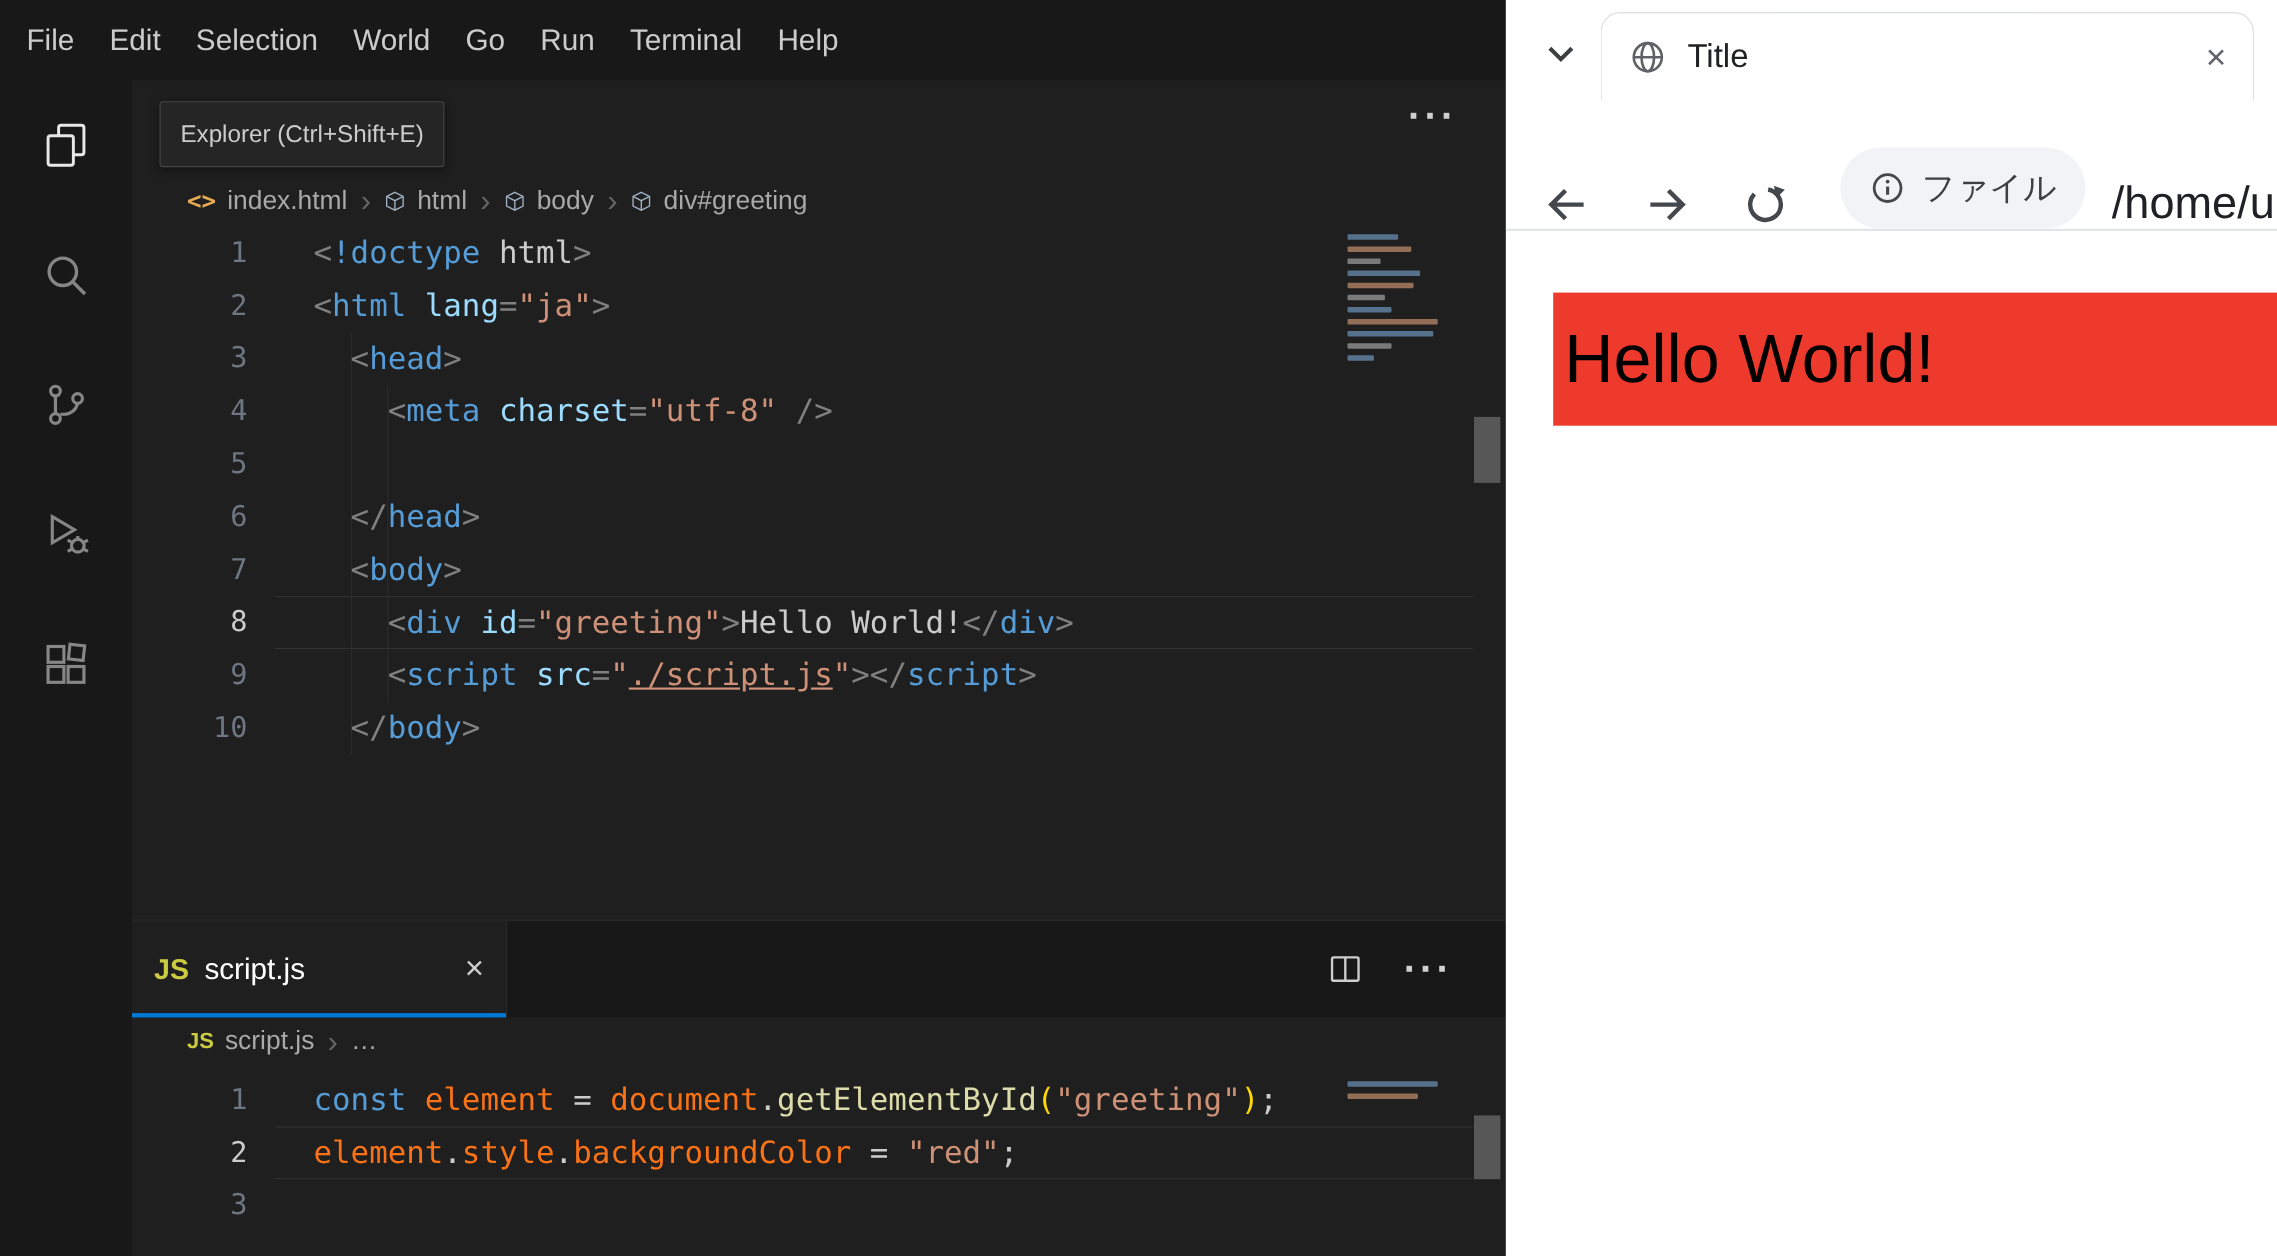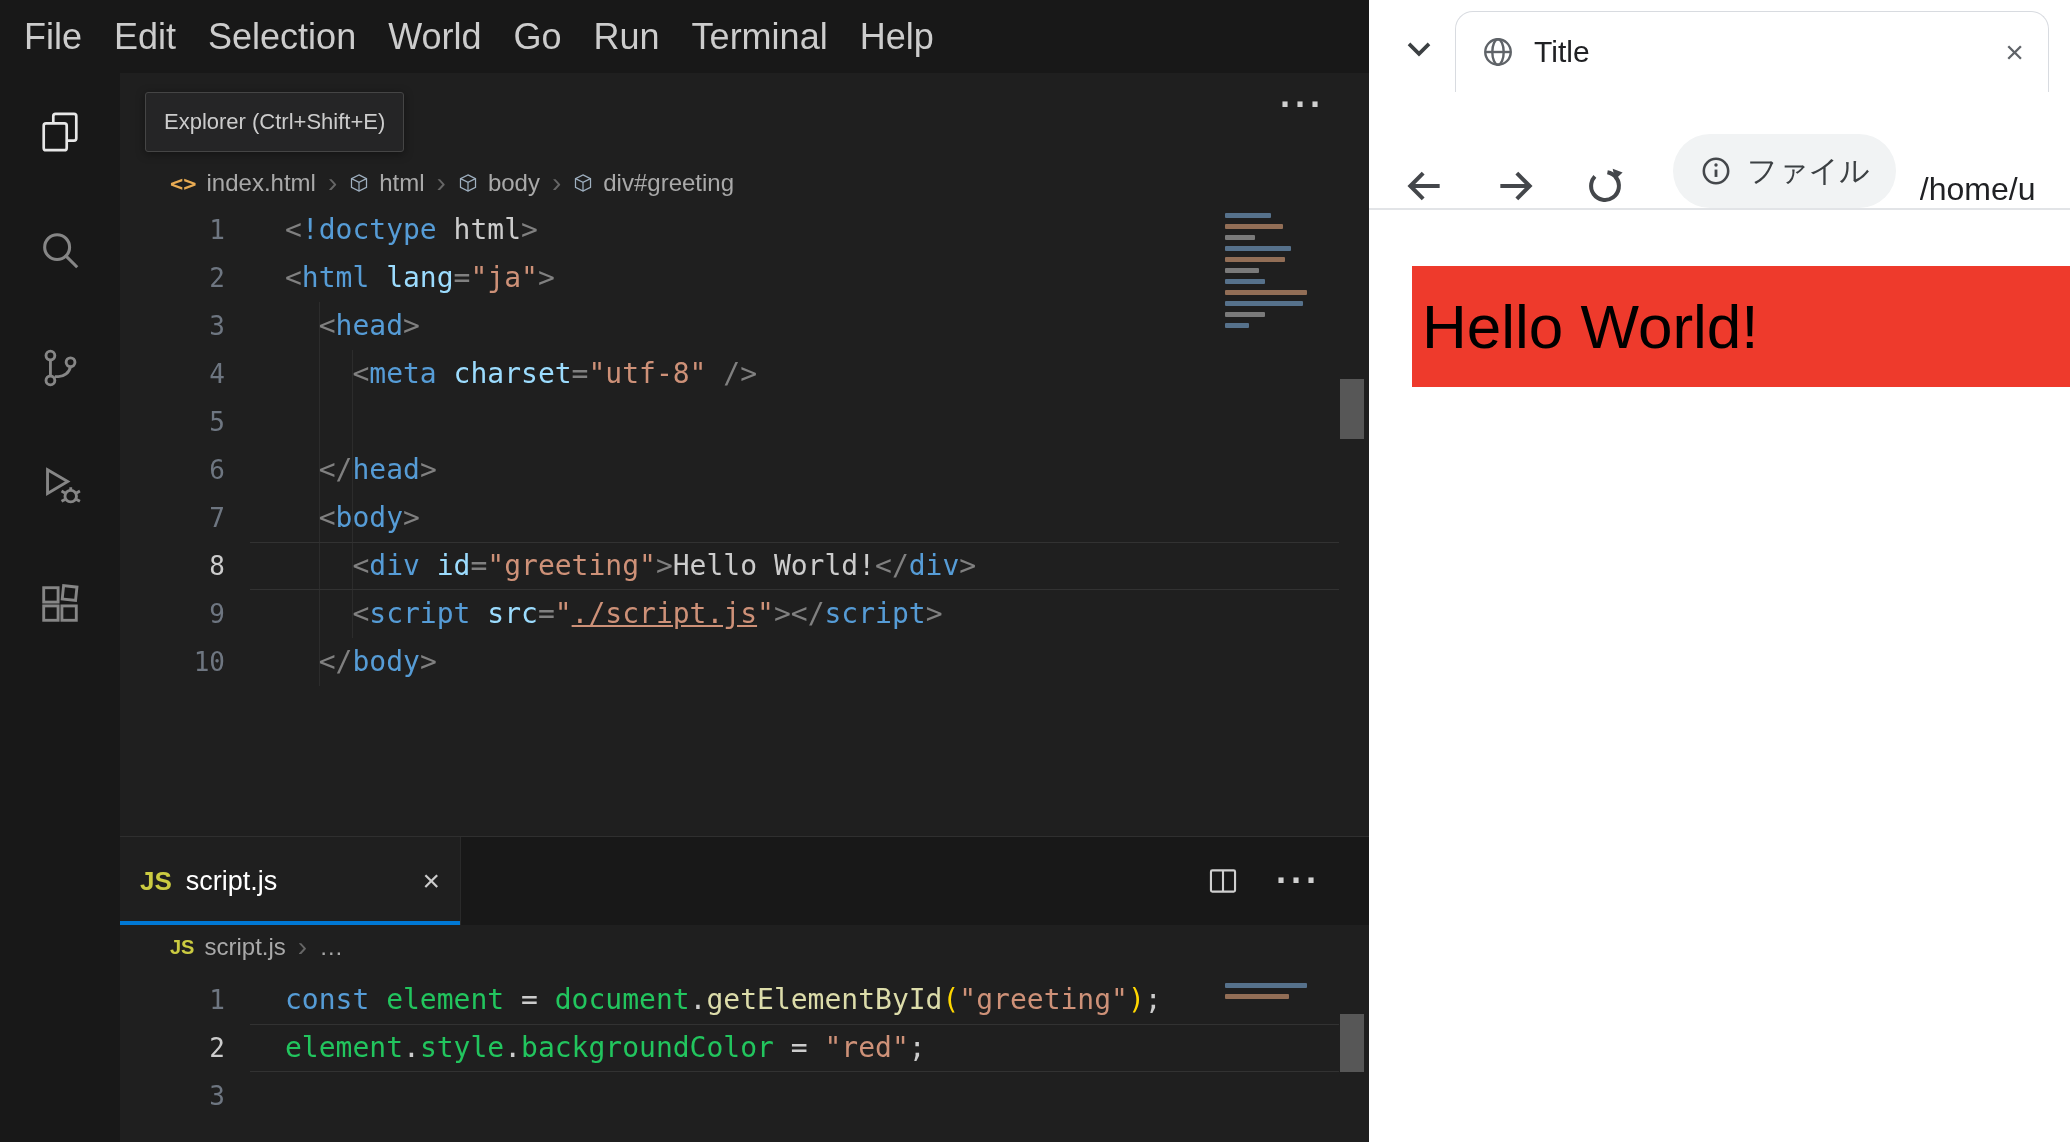--- a/index.html
+++ b/index.html
@@ -1,20 +1,20 @@
 <!DOCTYPE html>
 <html><head>
 <meta charset="utf-8">
 <style>
   html,body{margin:0;padding:0;background:#000;}
   #root{position:relative;width:2070px;height:1142px;overflow:hidden;background:#1f1f1f;font-family:"Liberation Sans",sans-serif;}
 
   
   .vscode{position:absolute;top:0;left:0;width:1369px;height:1142px;background:#1f1f1f;}
-  .menubar{position:absolute;top:0;left:0;width:100%;height:73px;background:#181818;display:flex;align-items:center;padding-left:8px;color:#cccccc;font-size:36px;}
+  .menubar{position:absolute;top:0;left:0;width:100%;height:73px;background:#181818;display:flex;align-items:center;padding-left:8px;color:#cccccc;font-size:27px;}
   .menu-item{padding:0 16px;cursor:default;}
   .activitybar{position:absolute;top:73px;left:0;bottom:0;width:120px;background:#181818;border-right:1px solid #2a2a2a;display:flex;flex-direction:column;align-items:center;}
   .ab-item{height:118px;width:100%;display:flex;align-items:center;justify-content:center;color:#868686;}
   .ab-item.active{color:#e7e7e7;}
   .editor-shell{position:absolute;top:73px;left:120px;right:0;bottom:0;background:#1f1f1f;}
   .editor-actions{position:absolute;top:0;left:0;right:0;height:87px;}
   .dots{color:#d0d0d0;font-size:36px;letter-spacing:3px;font-weight:bold;line-height:60px;}
   .editor-actions .dots{position:absolute;top:2px;right:44px;}
 
   .breadcrumb{position:absolute;left:0;right:0;height:46px;display:flex;align-items:center;padding-left:50px;gap:10px;color:#a9a9a9;font-size:24px;}
@@ -28,21 +28,21 @@
   .codearea{position:absolute;left:0;right:30px;}
   #html-code{top:133px;}
   #js-code{top:903px;}
   .code-line{position:relative;display:flex;height:48px;line-height:48px;font-family:"DejaVu Sans Mono",monospace;font-size:28px;white-space:pre;}
   .ln{width:105px;text-align:right;color:#6e7681;font-size:26px;}
   .code-text{margin-left:60px;color:#cccccc;}
   .code-line.active .ln{color:#cccccc;}
   .code-line.active::after{content:"";position:absolute;left:130px;right:0;top:0;bottom:0;border-top:1px solid #323232;border-bottom:1px solid #323232;pointer-events:none;}
   .tk-tag{color:#569cd6}.tk-pu{color:#808080}.tk-attr{color:#9cdcfe}.tk-str{color:#ce9178}
   .tk-txt{color:#cccccc}.tk-lnk{color:#ce9178;text-decoration:underline}
-  .tk-kw{color:#569cd6}.tk-var{color:#22c55e}.tk-fn{color:#dcdcaa}.tk-br{color:#ffd700}
+  .tk-kw{color:#569cd6}.tk-var{color:#f97316}.tk-fn{color:#dcdcaa}.tk-br{color:#ffd700}
 
   .indent-guide{position:absolute;width:1px;background:#2c2c2c;}
   .g1{left:199px;top:229px;height:384px;}
   .g2{left:232px;top:277px;height:288px;}
 
   .minimap{position:absolute;width:85px;right:59px;}
   .mm1{top:140px;}
   .mm2{top:910px;}
   .mm-bar{height:5px;margin-bottom:6px;opacity:.75;border-radius:1px;}
   .thumb{position:absolute;right:5px;width:24px;background:rgba(255,255,255,.25);}
@@ -62,21 +62,21 @@
   
   .browser{position:absolute;top:0;left:1369px;width:701px;height:1142px;background:#ffffff;}
   .tabstrip{position:absolute;top:0;left:0;right:0;height:92px;background:#ffffff;}
   .tab-search{position:absolute;left:28px;top:26px;width:44px;height:44px;display:flex;align-items:center;justify-content:center;}
   .btab{position:absolute;left:86px;top:11px;height:81px;width:594px;background:#fff;border:1px solid #d8dbe0;border-bottom:none;border-radius:18px 18px 0 0;display:flex;align-items:center;gap:18px;padding:0 24px;box-sizing:border-box;}
   .btab-title{color:#202124;font-size:30px;}
   .btab-close{margin-left:auto;color:#5f6368;font-size:32px;}
   .btoolbar{position:absolute;top:92px;left:0;right:0;height:118px;background:#fff;border-bottom:2px solid #e2e4e7;display:flex;align-items:flex-end;padding-left:34px;box-sizing:border-box;}
   .nav-btn{width:44px;height:44px;margin-right:46px;display:flex;align-items:center;justify-content:center;color:#44474b;}
   .chip{height:74px;border-radius:37px;background:#f1f3f4;display:flex;align-items:center;gap:14px;padding:0 26px;color:#3c4043;font-size:30px;}
-  .url{margin-left:24px;color:#202124;font-size:32px;white-space:nowrap;overflow:hidden;}
+  .url{margin-left:24px;color:#202124;font-size:41px;white-space:nowrap;overflow:hidden;}
   .bpage{position:absolute;top:212px;left:0;right:0;bottom:0;background:#fff;overflow:hidden;}
   .banner{position:absolute;left:43px;top:54px;right:-20px;height:121px;background:var(--banner-red);display:flex;align-items:center;padding-left:10px;}
   .banner span{color:#000;font-size:62px;}
 </style>
 </head>
 <body>
 
 <div id="root" style="--accent: #0078d4; --js-yellow: #cbcb41; --html-orange: #e8ab53; --banner-red: #ee3a2c;">
 
   <section class="vscode">

